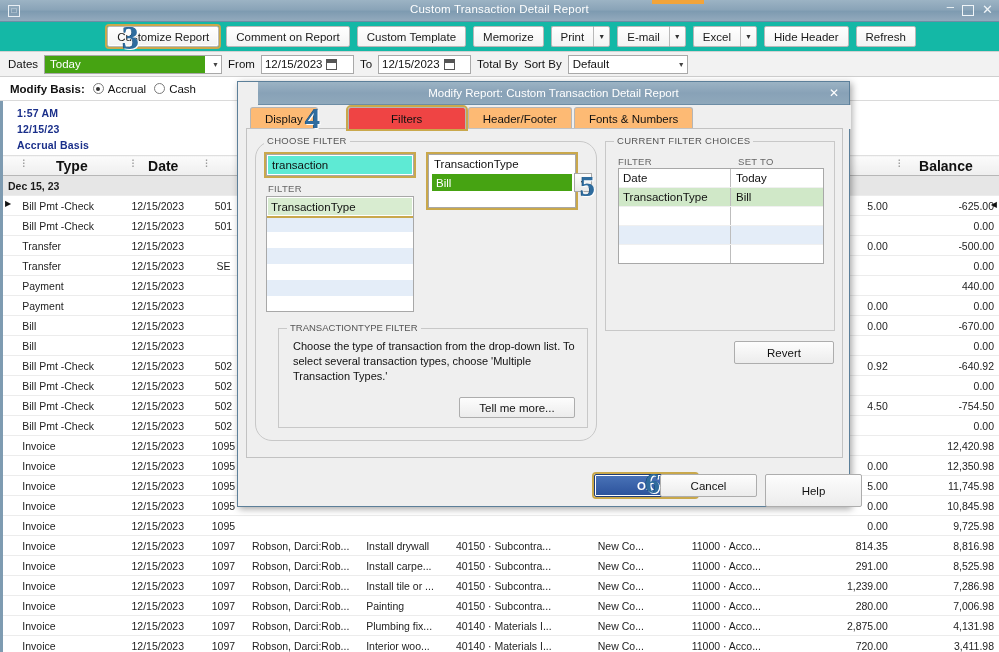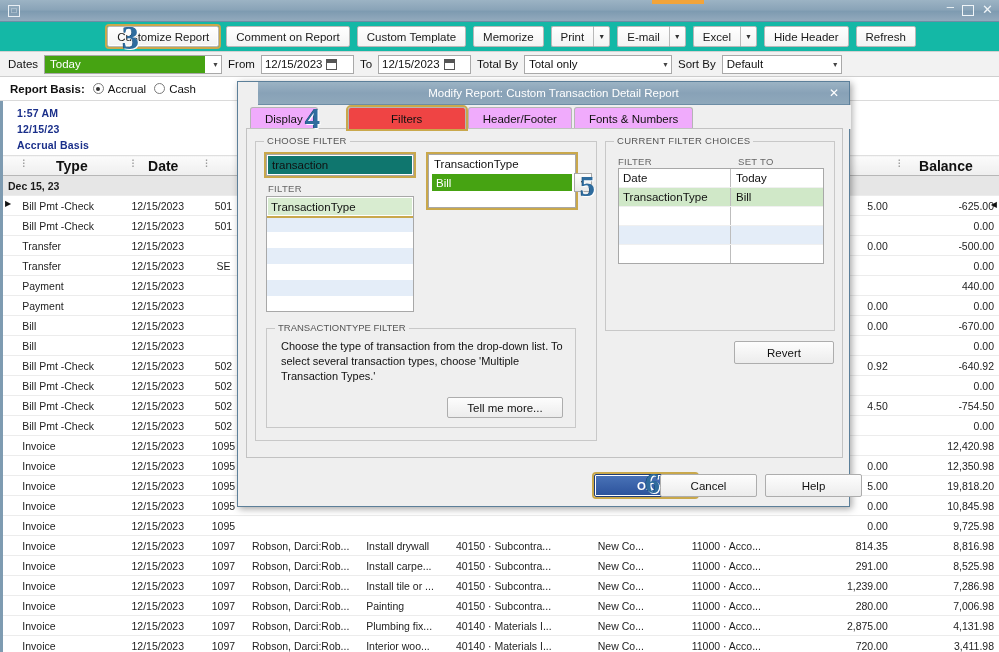--- a/index.html
+++ b/index.html
@@ -188,21 +188,21 @@
     position: absolute; right: 10px; top: 4px; color: #fff;
     font-size: 12px; cursor: default;
   }
 
   .tabstrip {
     position: absolute; left: 0; top: 23px; width: 613px; height: 24px;
     background: #efefef; display: flex; align-items: flex-end; padding-left: 12px;
   }
   .tab {
     height: 22px; padding: 0 14px; font-size: 11.5px; color: #111;
-    background: #f0abfc; border: 1px solid #b5b5b5; border-bottom: none;
+    background: #fdba74; border: 1px solid #b5b5b5; border-bottom: none;
     border-radius: 3px 3px 0 0; display: flex; align-items: center;
     margin-right: 2px; cursor: default; position: relative;
   }
   .tab.sel-gold {
     outline: 2.5px solid #c9a84c; background: #ef4444; z-index: 3;
   }
 
   .panel {
     position: absolute; left: 8px; top: 46px; width: 597px; height: 330px;
     background: #efefef; border: 1px solid #c2c2c2;
@@ -210,21 +210,21 @@
 
   .group {
     position: absolute; border: 1px solid #c8c8c8; background: #efefef;
   }
   .group > .glabel {
     position: absolute; top: -7px; left: 8px; background: #efefef;
     font-size: 9.5px; color: #555; padding: 0 3px; letter-spacing: 0.3px;
   }
 
   .txtbox {
-    background: #0f766e; border: 1px solid #a8a8a8;
+    background: #5eead4; border: 1px solid #a8a8a8;
     font-size: 11.5px; color: #111; display: flex; align-items: center;
     padding: 0 5px;
   }
   .smalllbl { font-size: 9.5px; color: #666; letter-spacing: 0.3px; }
 
   .listbox {
     background: #fff; border: 1px solid #a8a8a8; overflow: hidden;
   }
   .listbox .row { height: 16px; font-size: 11.5px; color: #111; padding: 0 4px;
     display: flex; align-items: center; }
@@ -263,21 +263,21 @@
     border: 1px solid #adadad; border-radius: 2px;
     font-size: 11.5px; color: #111; display: flex; align-items: center;
     justify-content: center; cursor: default;
   }
   .dbtn.primary {
     background: linear-gradient(to bottom,#4a73b8,#2b529b);
     color: #fff; border: 1px solid #1e3c76; font-weight: bold; margin-left: 46px;
   }
 
   .helpbox {
-    position: absolute; border: 1px solid #c8c8c8;
+    position: absolute; border: 1px solid #c8c8c8; margin-left: 12px;
   }
   .helptext {
     font-size: 11px; color: #111; line-height: 15px; padding: 10px 12px 0 14px;
   }
 
   
   .step {
     position: absolute; font-family: "Liberation Serif", serif;
     font-size: 34px; font-weight: bold; color: #2f6c9e;
     text-shadow: 1px 1px 0 #ffffff, -0.5px -0.5px 0 #17456e;
@@ -286,20 +286,21 @@
   }
   .step-s { font-size: 30px; }
 </style>
 </head>
 <body>
 
 <div id="app">
 
   <div class="win-titlebar">
     <div class="win-sysicon">□</div>
+    <div class="win-title">Custom Transaction Detail Report</div>
     <div class="win-btns">
       <span class="win-btn win-min">–</span>
       <span class="win-btn win-max"></span>
       <span class="win-btn win-close">✕</span>
     </div>
   </div>
   <div class="tiny-orange-tab"></div>
 
   <div class="toolbar">
     <div class="tbtn hl-gold">Customize Report</div>
@@ -332,33 +333,29 @@
     <div class="datefield" style="width:93px;">
       <span>12/15/2023</span>
       <span class="cal-ico"></span>
     </div>
     <span class="lbl">To</span>
     <div class="datefield" style="width:93px;">
       <span>12/15/2023</span>
       <span class="cal-ico"></span>
     </div>
     <span class="lbl">Total By</span>
-    <div class="combo" style="width:148px;">
-      <div class="val">Total only</div>
-      <div class="arr">▼</div>
-    </div>
     <span class="lbl">Sort By</span>
     <div class="combo" style="width:120px;">
       <div class="val">Default</div>
       <div class="arr">▼</div>
     </div>
   </div>
 
   <div class="basisbar">
-    <span class="lbl" style="font-weight:bold;">Report Basis:</span>
+    <span class="lbl" style="font-weight:bold;">Modify Basis:</span>
     <span class="radio on">
       <span class="dot"></span>
       <span>Accrual</span>
     </span>
     <span class="radio">
       <span class="dot"></span>
       <span>Cash</span>
     </span>
   </div>
 
@@ -604,21 +601,21 @@
             <td>Invoice</td>
             <td>12/15/2023</td>
             <td class="ctr">1095</td>
             <td></td>
             <td></td>
             <td></td>
             <td class="ctr"></td>
             <td></td>
             <td></td>
             <td class="num">5.00</td>
-            <td class="num bal-cell">19,818.20</td>
+            <td class="num bal-cell">11,745.98</td>
           </tr>
           <tr>
             <td></td>
             <td>Invoice</td>
             <td>12/15/2023</td>
             <td class="ctr">1095</td>
             <td></td>
             <td></td>
             <td></td>
             <td class="ctr"></td>
@@ -745,21 +742,21 @@
       <div class="tab">
         <span>Header/Footer</span>
       </div>
       <div class="tab">
         <span>Fonts &amp; Numbers</span>
       </div>
     </div>
 
     <div class="panel">
 
-      <div class="group" style="left:8px; top:12px; width:342px; height:300px;">
+      <div class="group" style="left:8px; top:12px; width:342px; height:300px;border-radius:17px;">
         <span class="glabel">CHOOSE FILTER</span>
 
         <div class="txtbox hl-gold" style="position:absolute;left:10px;top:12px;width:148px;height:22px;">
           <span>transaction</span>
         </div>
 
         <span class="smalllbl" style="position:absolute;left:12px;top:41px;">FILTER</span>
 
         <div class="listbox" style="position:absolute;left:10px;top:54px;width:148px;height:116px;">
           <div class="row selgreen hl-gold" style="height:19px;">
@@ -819,21 +816,21 @@
           </div>
         </div>
 
       </div>
 
       <div class="dbtn" style="position:absolute;left:487px;top:212px;width:100px;height:23px;">Revert</div>
     </div>
 
     <div class="dbtn primary hl-gold" style="position:absolute;left:310px;top:392px;width:103px;height:23px;">OK</div>
     <div class="dbtn" style="position:absolute;left:422px;top:392px;width:97px;height:23px;">Cancel</div>
-    <div class="dbtn" style="position:absolute;left:527px;top:392px;width:97px;height:23px;">Help</div>
+    <div class="dbtn" style="position:absolute;left:527px;top:392px;width:97px;height:33px;">Help</div>
   </div>
 
   <div class="step" style="left:122px; top:21px;">3</div>
   <div class="step step-s" style="left:305px; top:103px;">4</div>
   <div class="step step-s" style="left:580px; top:171px;">5</div>
   <div class="step step-s" style="left:645px; top:468px;">6</div>
 
 </div>
 
 </body></html>

